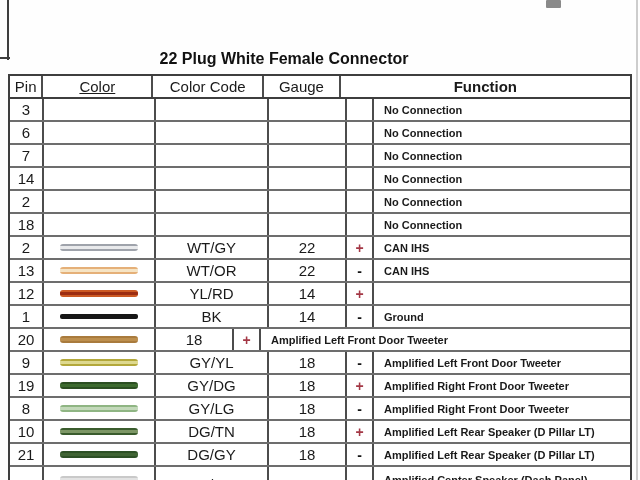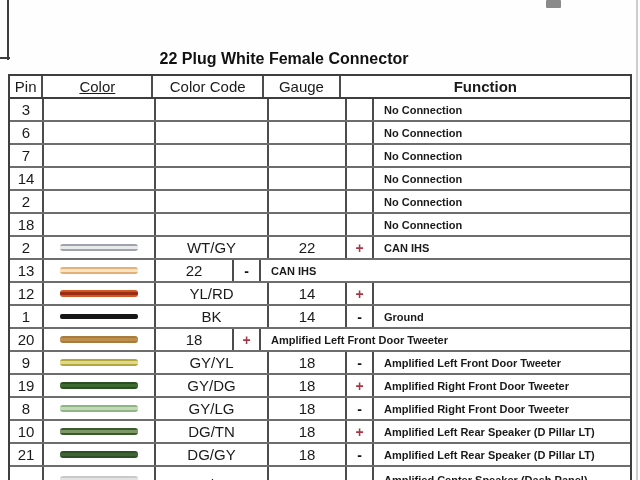--- a/index.html
+++ b/index.html
@@ -151,20 +151,21 @@
     <div class="cell c-gauge">22</div>
     <div class="cell c-pol" style="color: rgb(164, 56, 70);">+</div>
     <div class="cell c-fn">CAN IHS</div>
   </div>
 
   <div class="row">
     <div class="cell c-pin">13</div>
     <div class="cell c-color">
       <span class="swatch" style="background: linear-gradient(rgb(229, 176, 120) 0px, rgb(229, 176, 120) 30%, rgb(246, 228, 196) 30%, rgb(246, 228, 196) 70%, rgb(229, 176, 120) 70%, rgb(229, 176, 120) 100%);"></span>
     </div>
+    <div class="cell c-code">WT/OR</div>
     <div class="cell c-gauge">22</div>
     <div class="cell c-pol" style="color: rgb(20, 20, 20);">-</div>
     <div class="cell c-fn">CAN IHS</div>
   </div>
 
   <div class="row">
     <div class="cell c-pin">12</div>
     <div class="cell c-color">
       <span class="swatch" style="background: linear-gradient(rgb(205, 90, 36) 0px, rgb(205, 90, 36) 30%, rgb(156, 45, 18) 30%, rgb(156, 45, 18) 70%, rgb(205, 90, 36) 70%, rgb(205, 90, 36) 100%);"></span>
     </div>

